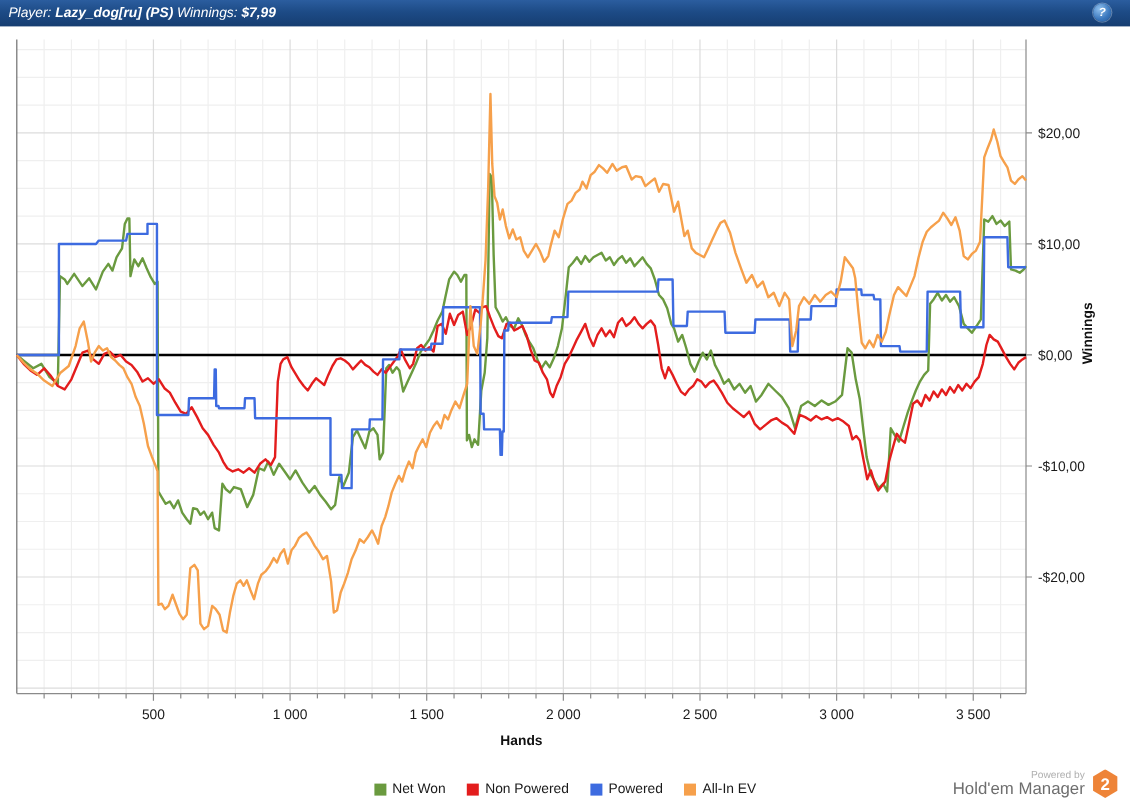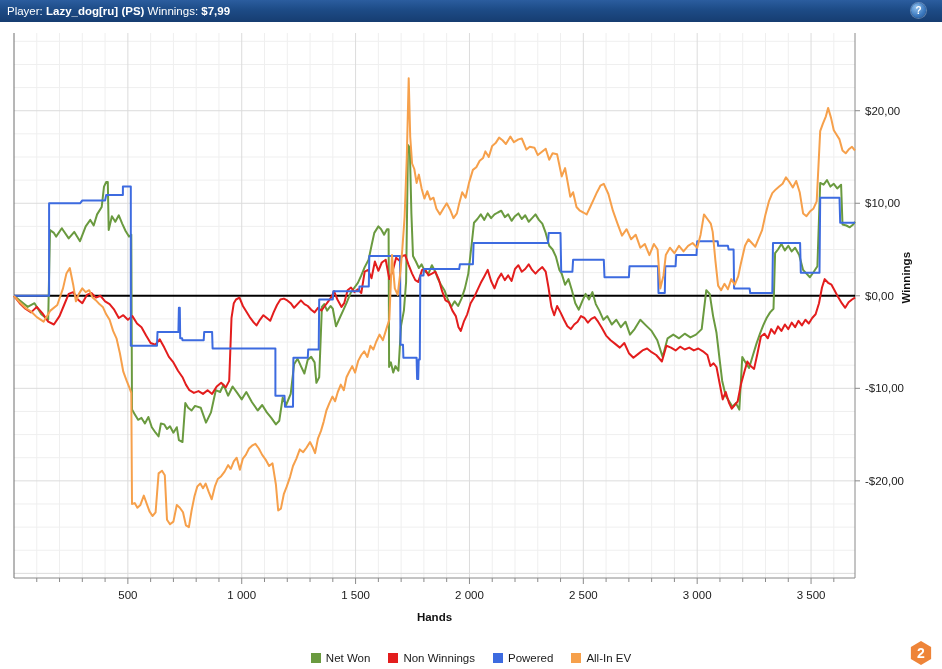--- a/index.html
+++ b/index.html
@@ -5,20 +5,21 @@
   html,body{margin:0;padding:0;}
   body{
     width:942px;height:669px;position:relative;background:#ffffff;
     font-family:"Liberation Sans", sans-serif;overflow:hidden;
   }
   .titlebar{
     position:absolute;left:0;top:0;width:942px;height:22px;
     background:linear-gradient(180deg,#2b5d9f 0%,#1d4b86 45%,#163d71 100%);
     color:#ffffff;font-size:11.5px;line-height:22px;padding-left:7px;box-sizing:border-box;
     white-space:pre;
+    font-style:italic;
   }
   .titlebar .bold{font-weight:bold;}
   .help-btn{
     position:absolute;right:16px;top:3px;width:15px;height:15px;border-radius:50%;
     background:radial-gradient(circle at 35% 30%,#8fc0ee,#3a77bd 60%,#265a99);
     color:#ffffff;font-size:10px;font-weight:bold;text-align:center;line-height:15px;
     box-shadow:0 0 0 1px rgba(220,235,250,.35);cursor:pointer;
   }
   .chart-wrap{position:absolute;left:0;top:22px;width:942px;height:614px;}
   svg text{font-family:"Liberation Sans", sans-serif;}
@@ -173,27 +174,31 @@
     </svg>
 </div>
 
 <div class="legend" id="legend">
     <span class="legend-item">
       <span class="legend-swatch" style="background: rgb(106, 154, 63);"></span>
       <span>Net Won</span>
     </span>
     <span class="legend-item">
       <span class="legend-swatch" style="background: rgb(227, 29, 29);"></span>
-      <span>Non Winnings</span>
+      <span>Non Powered</span>
     </span>
     <span class="legend-item">
       <span class="legend-swatch" style="background: rgb(61, 107, 224);"></span>
       <span>Powered</span>
     </span>
     <span class="legend-item">
       <span class="legend-swatch" style="background: rgb(246, 160, 75);"></span>
       <span>All-In EV</span>
     </span>
   </div>
 
 <div class="footer">
+  <div class="footer-text">
+    <div class="powered-by">Powered by</div>
+    <div class="brand">Hold'em Manager</div>
+  </div>
   <div class="logo-hex">2</div>
 </div>
 
 </body></html>

